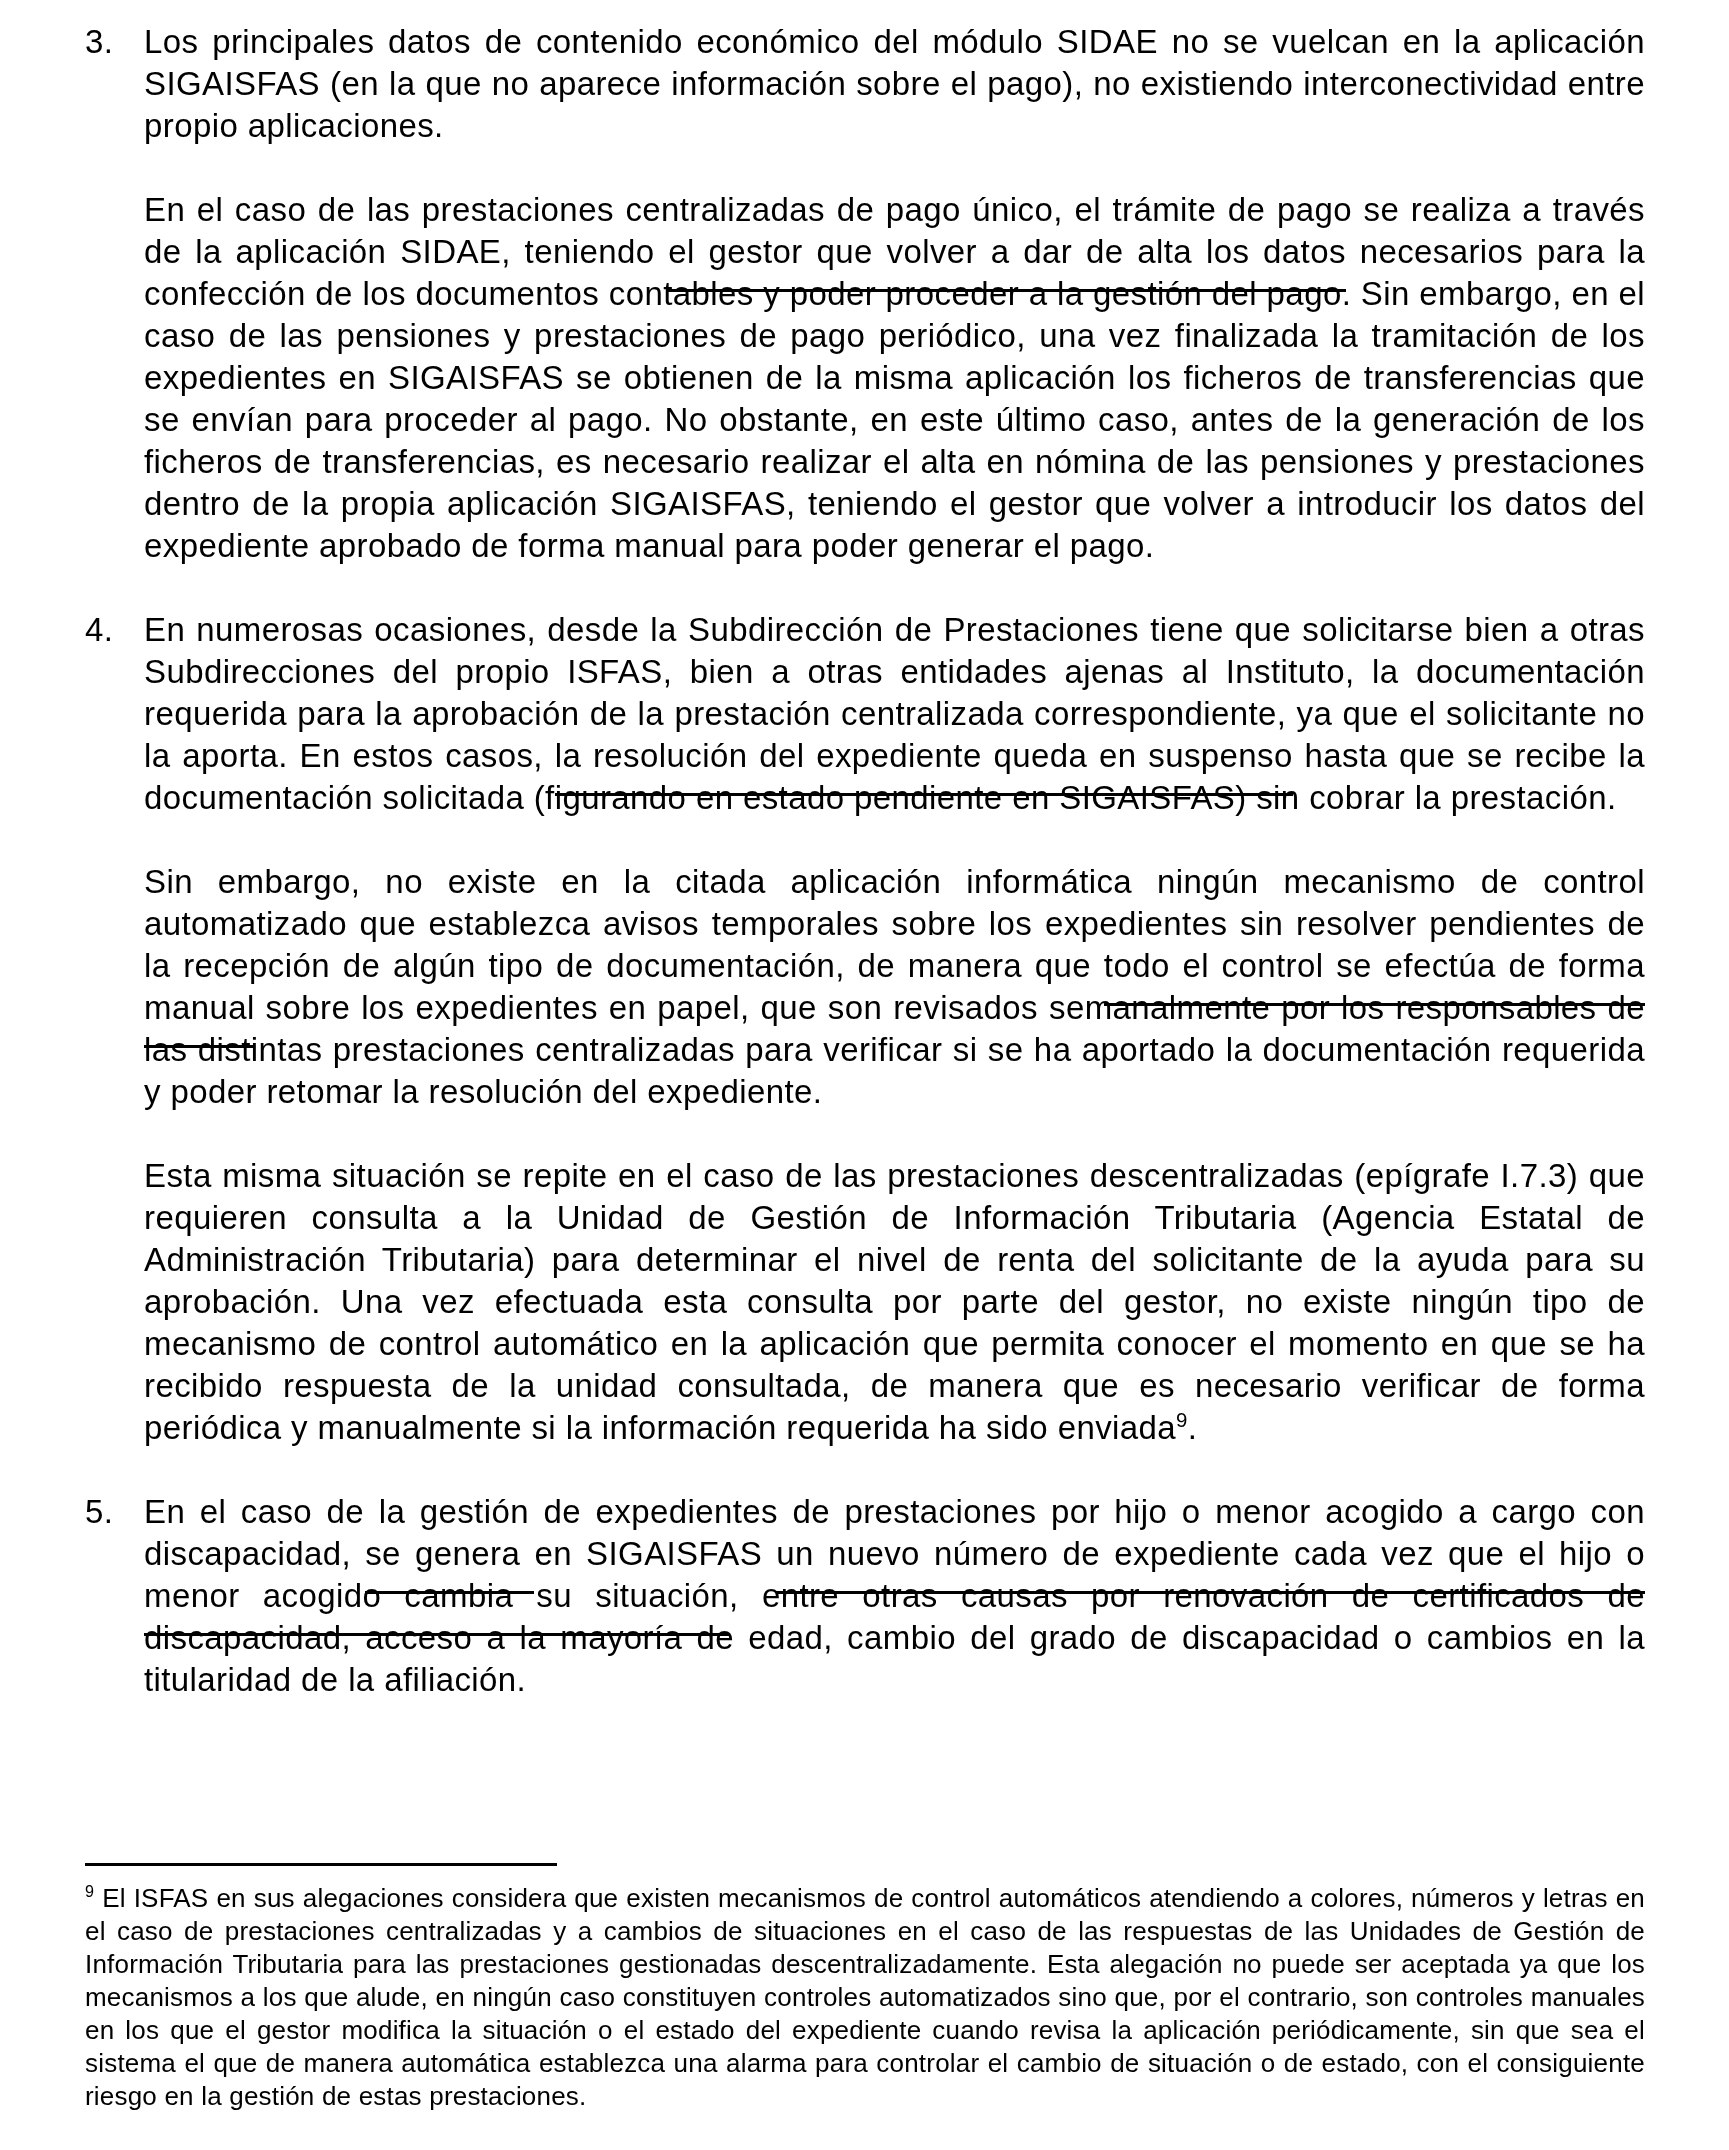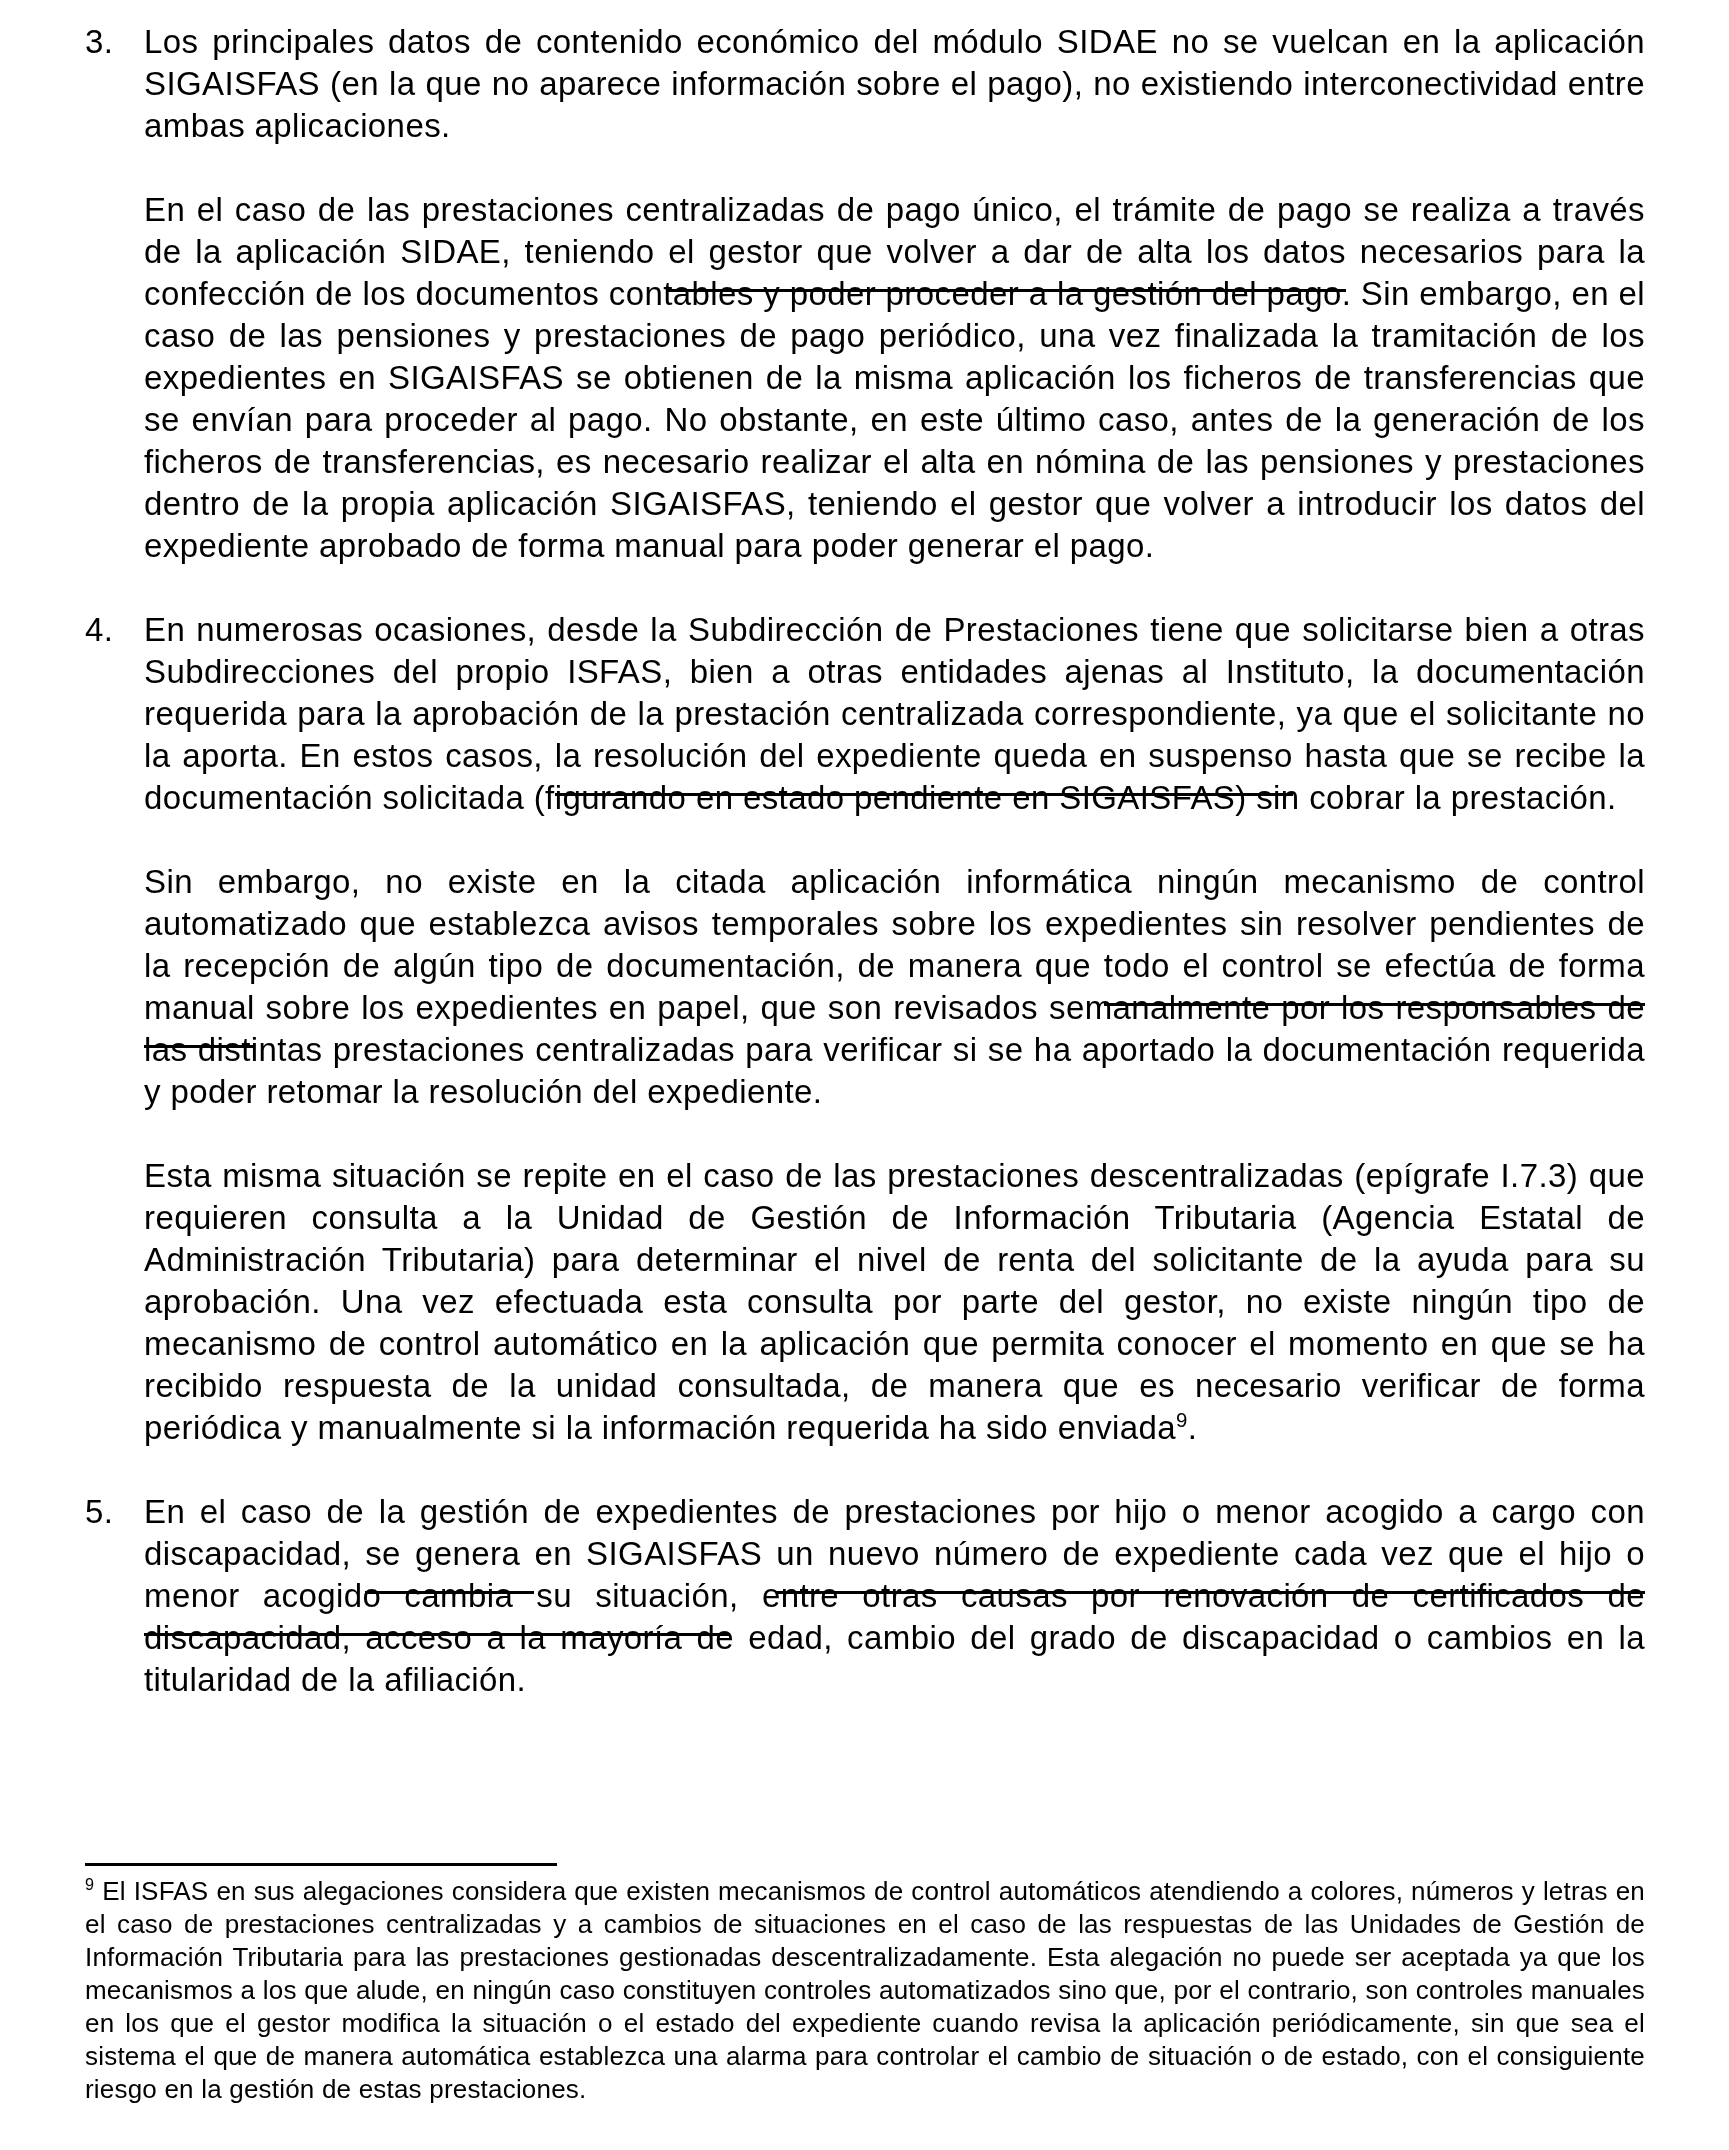--- a/index.html
+++ b/index.html
@@ -33,36 +33,36 @@
   .u { border-bottom: 3.3px solid #000000; padding-bottom: 19px; }
   .sup { vertical-align: super; font-size: 62%; line-height: 0; }
   .footnote-section {
     position: absolute;
     left: 85px;
     right: 85px;
     top: 1863px;
   }
   .footnote-rule { width: 472px; height: 3.3px; background: #000000; }
   .footnote-text {
-    margin-top: 9px;
+    margin-top: 16px;
     font-size: 26px;
     line-height: 33px;
     letter-spacing: 0.2px;
     text-align: justify;
   }
 </style>
 </head>
 <body>
 
 <div class="page">
   <div class="numbered-list">
       <div class="list-item">
         <div class="item-number">3.</div>
         <div class="item-content">
-          <p class="para"><span>Los principales datos de contenido económico del módulo SIDAE no se vuelcan en la aplicación SIGAISFAS (en la que no aparece información sobre el pago), no existiendo interconectividad entre ambas aplicaciones.</span></p>
+          <p class="para"><span>Los principales datos de contenido económico del módulo SIDAE no se vuelcan en la aplicación SIGAISFAS (en la que no aparece información sobre el pago), no existiendo interconectividad entre propio aplicaciones.</span></p>
           <p class="para"><span>En el caso de las prestaciones centralizadas de pago único, el trámite de pago se realiza a través de la aplicación SIDAE, teniendo </span><span class="u">el gestor que volver a dar de alta los datos</span><span> necesarios para la confección de los documentos contables y poder proceder a la gestión del pago. Sin embargo, en el caso de las pensiones y prestaciones de pago periódico, una vez finalizada la tramitación de los expedientes en SIGAISFAS se obtienen de la misma aplicación los ficheros de transferencias que se envían para proceder al pago. No obstante, en este último caso, antes de la generación de los ficheros de transferencias, es necesario realizar el alta en nómina de las pensiones y prestaciones dentro de la propia aplicación SIGAISFAS, teniendo el gestor que volver a introducir los datos del expediente aprobado de forma manual para poder generar el pago.</span></p>
         </div>
       </div>
       <div class="list-item">
         <div class="item-number">4.</div>
         <div class="item-content">
           <p class="para"><span>En numerosas ocasiones, desde la Subdirección de Prestaciones tiene que solicitarse bien a otras Subdirecciones del propio ISFAS, bien a otras entidades ajenas al Instituto, la documentación requerida para la aprobación de la prestación centralizada correspondiente, ya que el solicitante no la aporta. En estos casos, </span><span class="u">la resolución del expediente queda en suspenso</span><span> hasta que se recibe la documentación solicitada (figurando en estado pendiente en SIGAISFAS) sin cobrar la prestación.</span></p>
           <p class="para"><span>Sin embargo, no existe en la citada aplicación informática ningún mecanismo de control automatizado que establezca avisos temporales sobre los expedientes sin resolver pendientes de la recepción de algún tipo de documentación, de manera que </span><span class="u">todo el control se efectúa de forma manual</span><span> sobre los expedientes en papel, que son revisados semanalmente por los responsables de las distintas prestaciones centralizadas para verificar si se ha aportado la documentación requerida y poder retomar la resolución del expediente.</span></p>
           <p class="para"><span>Esta misma situación se repite en el caso de las prestaciones descentralizadas (epígrafe I.7.3) que requieren consulta a la Unidad de Gestión de Información Tributaria (Agencia Estatal de Administración Tributaria) para determinar el nivel de renta del solicitante de la ayuda para su aprobación. Una vez efectuada esta consulta por parte del gestor, no existe ningún tipo de mecanismo de control automático en la aplicación que permita conocer el momento en que se ha recibido respuesta de la unidad consultada, de manera que es necesario verificar de forma periódica y manualmente si la información requerida ha sido enviada</span><span class="sup">9</span><span>.</span></p>
         </div>

